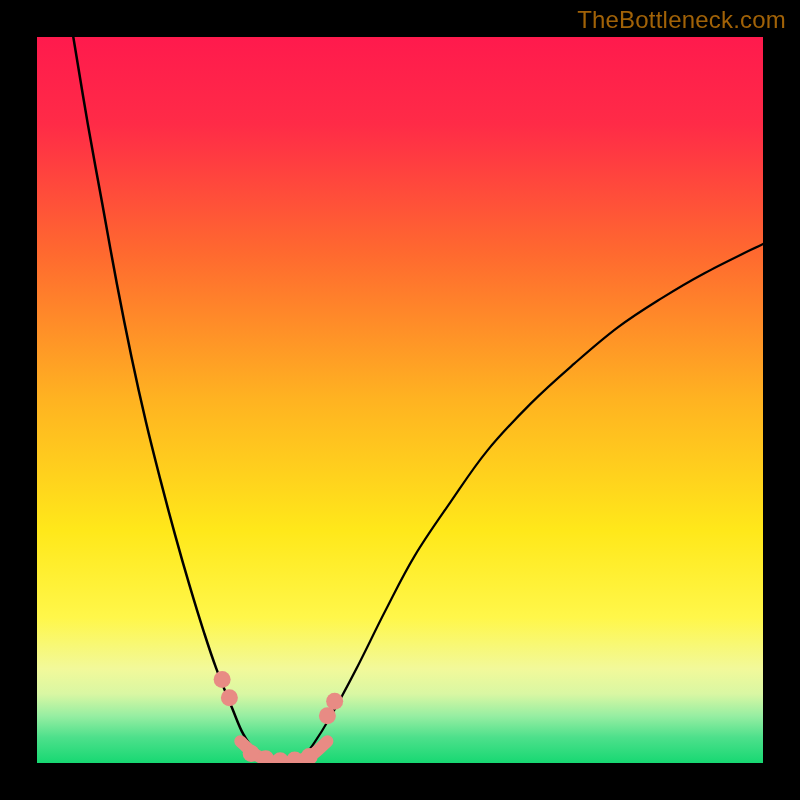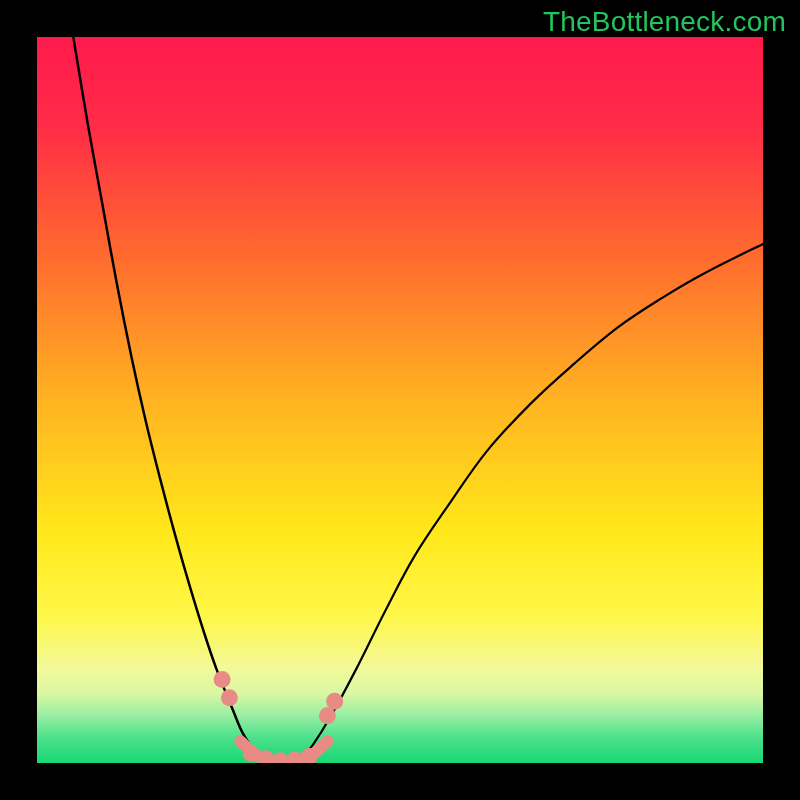--- a/index.html
+++ b/index.html
@@ -39,22 +39,22 @@
     top: 0;
     width: 100%;
     height: 100%;
     pointer-events: none;
   }
   .watermark {
     position: absolute;
     top: 6px;
     right: 14px;
     font-family: Arial, Helvetica, sans-serif;
-    font-size: 28px;
-    color: #22c55e;
+    font-size: 24px;
+    color: #a16207;
     font-weight: 500;
     letter-spacing: 0.2px;
   }
 </style>
 </head>
 <body>
 
 <div class="frame">
 
   <div class="plot-area">

